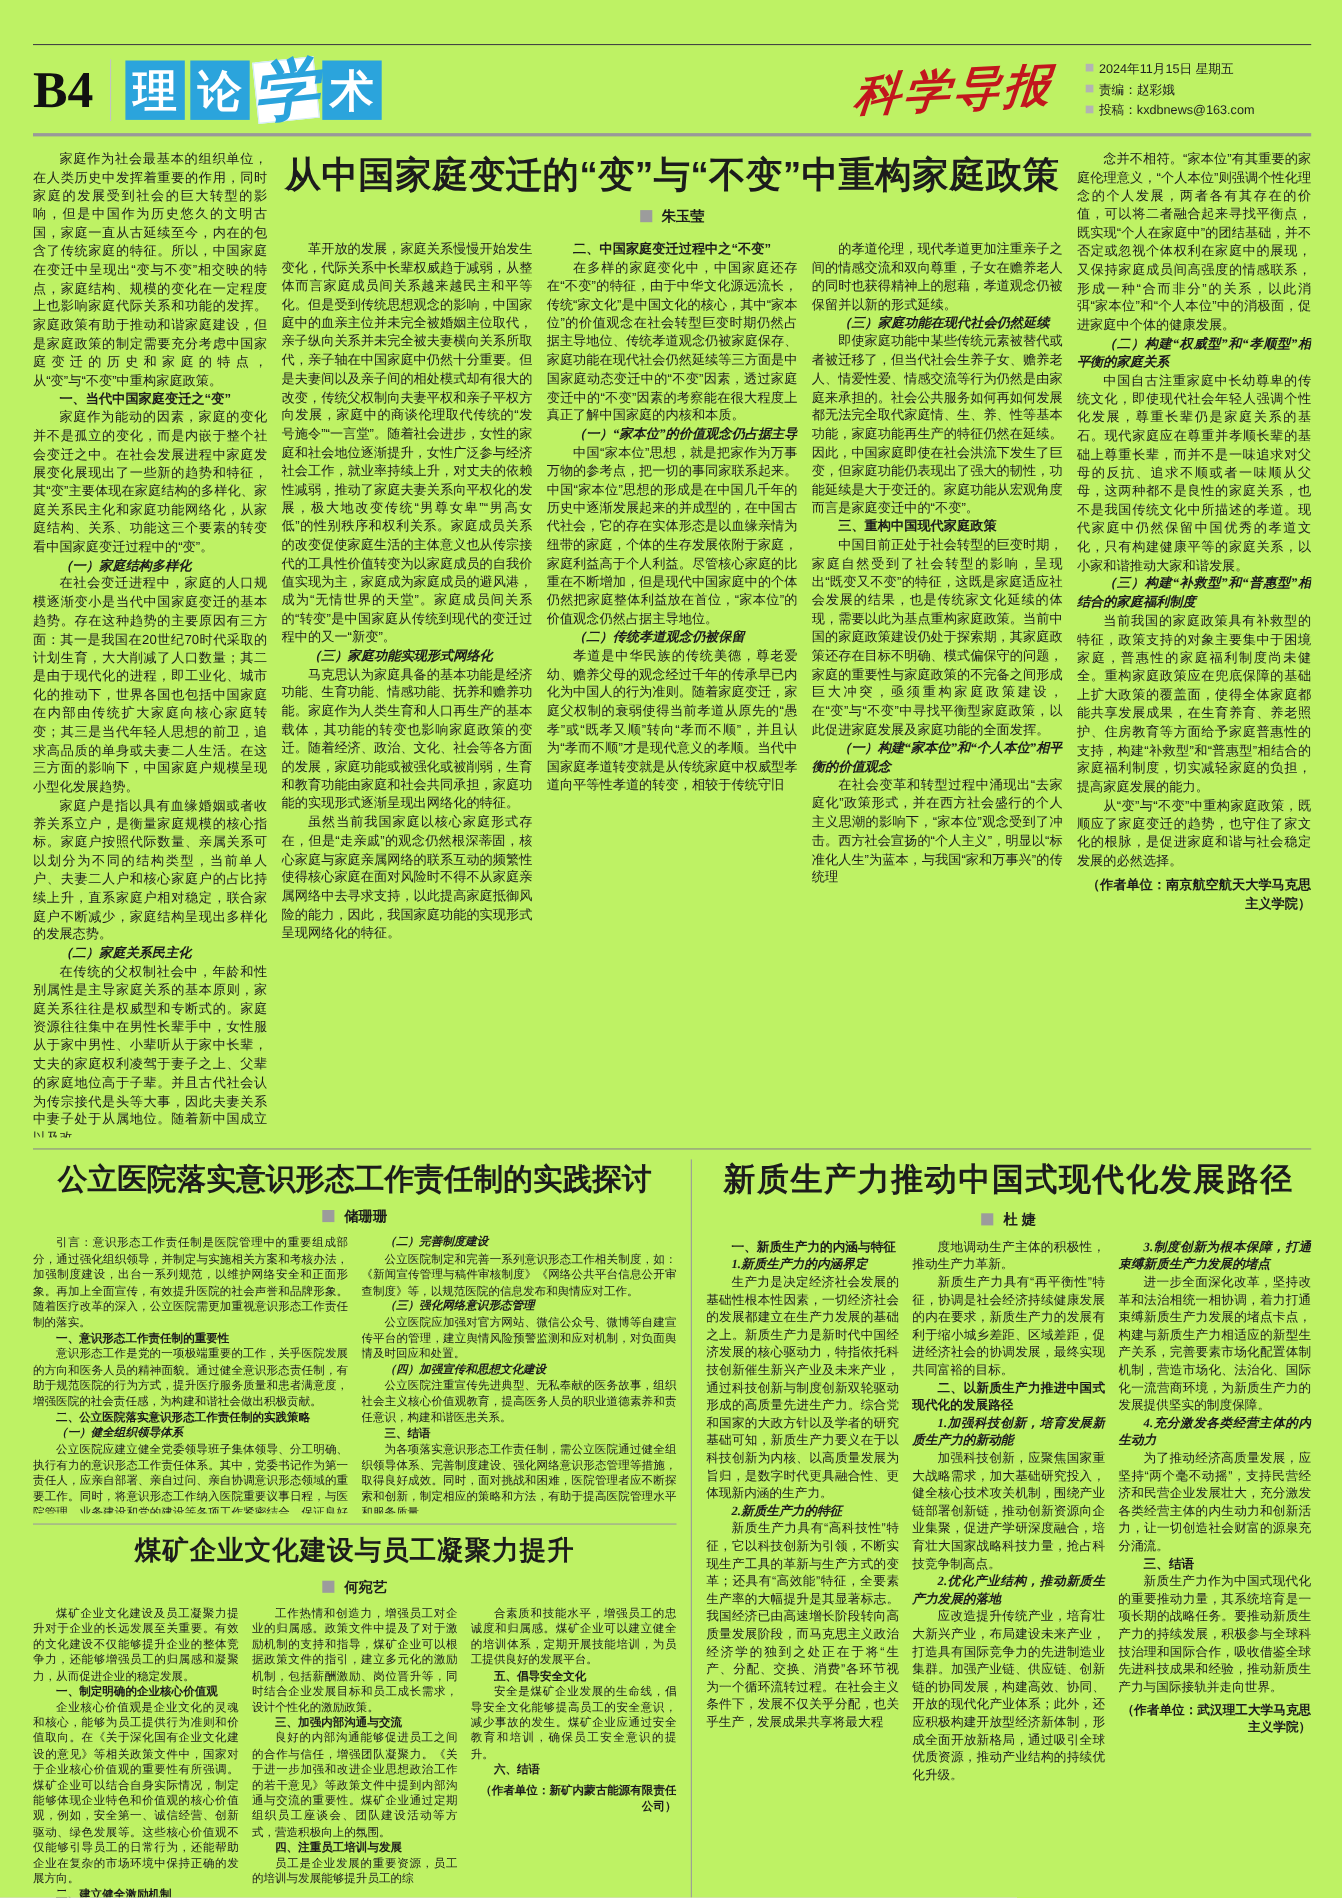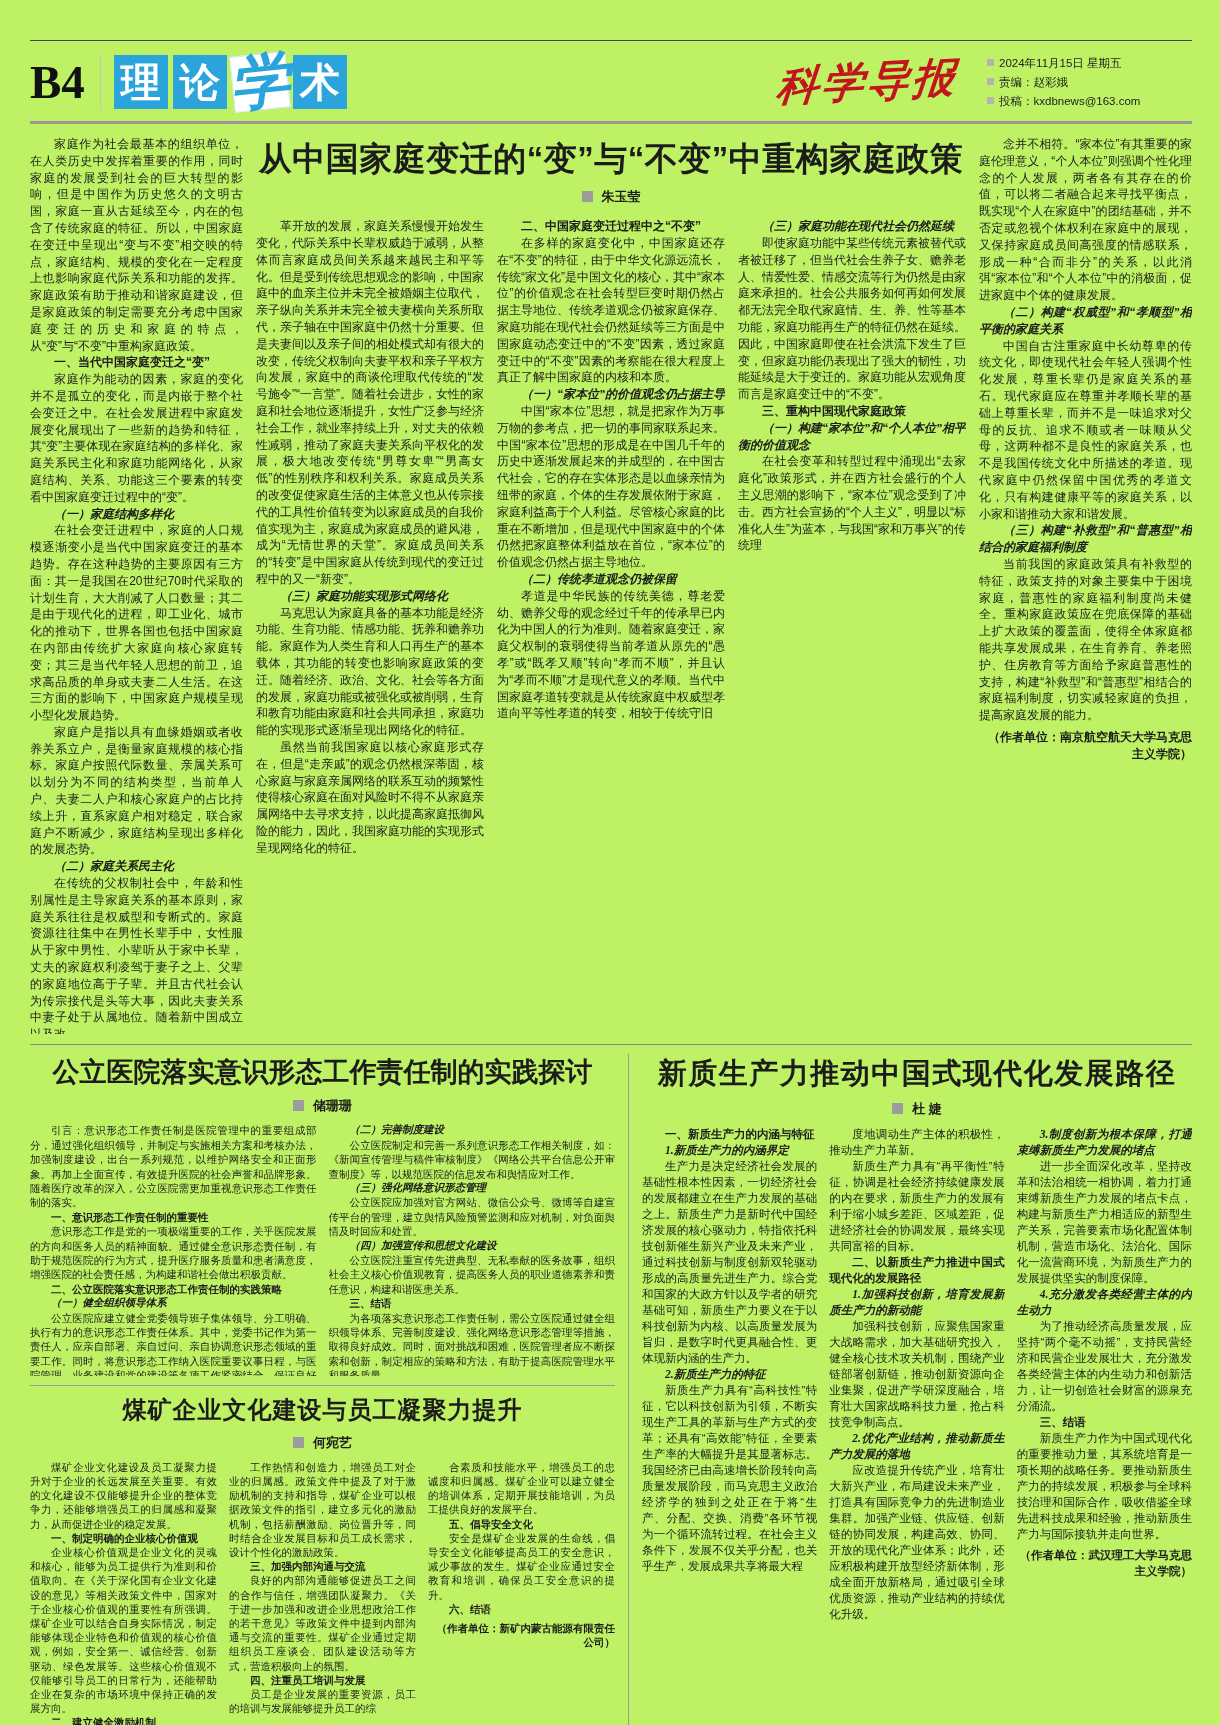--- a/index.html
+++ b/index.html
@@ -104,34 +104,37 @@
           </div>
         <div class="col">
             <div class="b-h1">二、中国家庭变迁过程中之“不变”</div>
             <p class="b-p">在多样的家庭变化中，中国家庭还存在“不变”的特征，由于中华文化源远流长，传统“家文化”是中国文化的核心，其中“家本位”的价值观念在社会转型巨变时期仍然占据主导地位、传统孝道观念仍被家庭保存、家庭功能在现代社会仍然延续等三方面是中国家庭动态变迁中的“不变”因素，透过家庭变迁中的“不变”因素的考察能在很大程度上真正了解中国家庭的内核和本质。</p>
             <div class="b-h2">（一）“家本位”的价值观念仍占据主导</div>
             <p class="b-p">中国“家本位”思想，就是把家作为万事万物的参考点，把一切的事同家联系起来。中国“家本位”思想的形成是在中国几千年的历史中逐渐发展起来的并成型的，在中国古代社会，它的存在实体形态是以血缘亲情为纽带的家庭，个体的生存发展依附于家庭，家庭利益高于个人利益。尽管核心家庭的比重在不断增加，但是现代中国家庭中的个体仍然把家庭整体利益放在首位，“家本位”的价值观念仍然占据主导地位。</p>
             <div class="b-h2">（二）传统孝道观念仍被保留</div>
             <p class="b-p">孝道是中华民族的传统美德，尊老爱幼、赡养父母的观念经过千年的传承早已内化为中国人的行为准则。随着家庭变迁，家庭父权制的衰弱使得当前孝道从原先的“愚孝”或“既孝又顺”转向“孝而不顺”，并且认为“孝而不顺”才是现代意义的孝顺。当代中国家庭孝道转变就是从传统家庭中权威型孝道向平等性孝道的转变，相较于传统守旧</p>
           </div>
         <div class="col">
+            <p class="b-p">的孝道伦理，现代孝道更加注重亲子之间的情感交流和双向尊重，子女在赡养老人的同时也获得精神上的慰藉，孝道观念仍被保留并以新的形式延续。</p>
             <div class="b-h2">（三）家庭功能在现代社会仍然延续</div>
             <p class="b-p">即使家庭功能中某些传统元素被替代或者被迁移了，但当代社会生养子女、赡养老人、情爱性爱、情感交流等行为仍然是由家庭来承担的。社会公共服务如何再如何发展都无法完全取代家庭情、生、养、性等基本功能，家庭功能再生产的特征仍然在延续。因此，中国家庭即使在社会洪流下发生了巨变，但家庭功能仍表现出了强大的韧性，功能延续是大于变迁的。家庭功能从宏观角度而言是家庭变迁中的“不变”。</p>
             <div class="b-h1">三、重构中国现代家庭政策</div>
+            <p class="b-p">中国目前正处于社会转型的巨变时期，家庭自然受到了社会转型的影响，呈现出“既变又不变”的特征，这既是家庭适应社会发展的结果，也是传统家文化延续的体现，需要以此为基点重构家庭政策。当前中国的家庭政策建设仍处于探索期，其家庭政策还存在目标不明确、模式偏保守的问题，家庭的重要性与家庭政策的不完备之间形成巨大冲突，亟须重构家庭政策建设，在“变”与“不变”中寻找平衡型家庭政策，以此促进家庭发展及家庭功能的全面发挥。</p>
             <div class="b-h2">（一）构建“家本位”和“个人本位”相平衡的价值观念</div>
             <p class="b-p">在社会变革和转型过程中涌现出“去家庭化”政策形式，并在西方社会盛行的个人主义思潮的影响下，“家本位”观念受到了冲击。西方社会宣扬的“个人主义”，明显以“标准化人生”为蓝本，与我国“家和万事兴”的传统理</p>
           </div>
       </div>
     </div>
     <div class="col fam-side">
         <p class="b-p">念并不相符。“家本位”有其重要的家庭伦理意义，“个人本位”则强调个性化理念的个人发展，两者各有其存在的价值，可以将二者融合起来寻找平衡点，既实现“个人在家庭中”的团结基础，并不否定或忽视个体权利在家庭中的展现，又保持家庭成员间高强度的情感联系，形成一种“合而非分”的关系，以此消弭“家本位”和“个人本位”中的消极面，促进家庭中个体的健康发展。</p>
         <div class="b-h2">（二）构建“权威型”和“孝顺型”相平衡的家庭关系</div>
         <p class="b-p">中国自古注重家庭中长幼尊卑的传统文化，即使现代社会年轻人强调个性化发展，尊重长辈仍是家庭关系的基石。现代家庭应在尊重并孝顺长辈的基础上尊重长辈，而并不是一味追求对父母的反抗、追求不顺或者一味顺从父母，这两种都不是良性的家庭关系，也不是我国传统文化中所描述的孝道。现代家庭中仍然保留中国优秀的孝道文化，只有构建健康平等的家庭关系，以小家和谐推动大家和谐发展。</p>
         <div class="b-h2">（三）构建“补救型”和“普惠型”相结合的家庭福利制度</div>
         <p class="b-p">当前我国的家庭政策具有补救型的特征，政策支持的对象主要集中于困境家庭，普惠性的家庭福利制度尚未健全。重构家庭政策应在兜底保障的基础上扩大政策的覆盖面，使得全体家庭都能共享发展成果，在生育养育、养老照护、住房教育等方面给予家庭普惠性的支持，构建“补救型”和“普惠型”相结合的家庭福利制度，切实减轻家庭的负担，提高家庭发展的能力。</p>
+        <p class="b-p">从“变”与“不变”中重构家庭政策，既顺应了家庭变迁的趋势，也守住了家文化的根脉，是促进家庭和谐与社会稳定发展的必然选择。</p>
         <div class="b-attr">（作者单位：南京航空航天大学马克思主义学院）</div>
       </div>
   </section>
 
   <div class="lower">
     <div class="lower-left">
 
       <section class="hospital">
         <h2 class="art-title">公立医院落实意识形态工作责任制的实践探讨</h2>
         <div class="byline"><span class="sq"></span><span>储珊珊</span></div>

